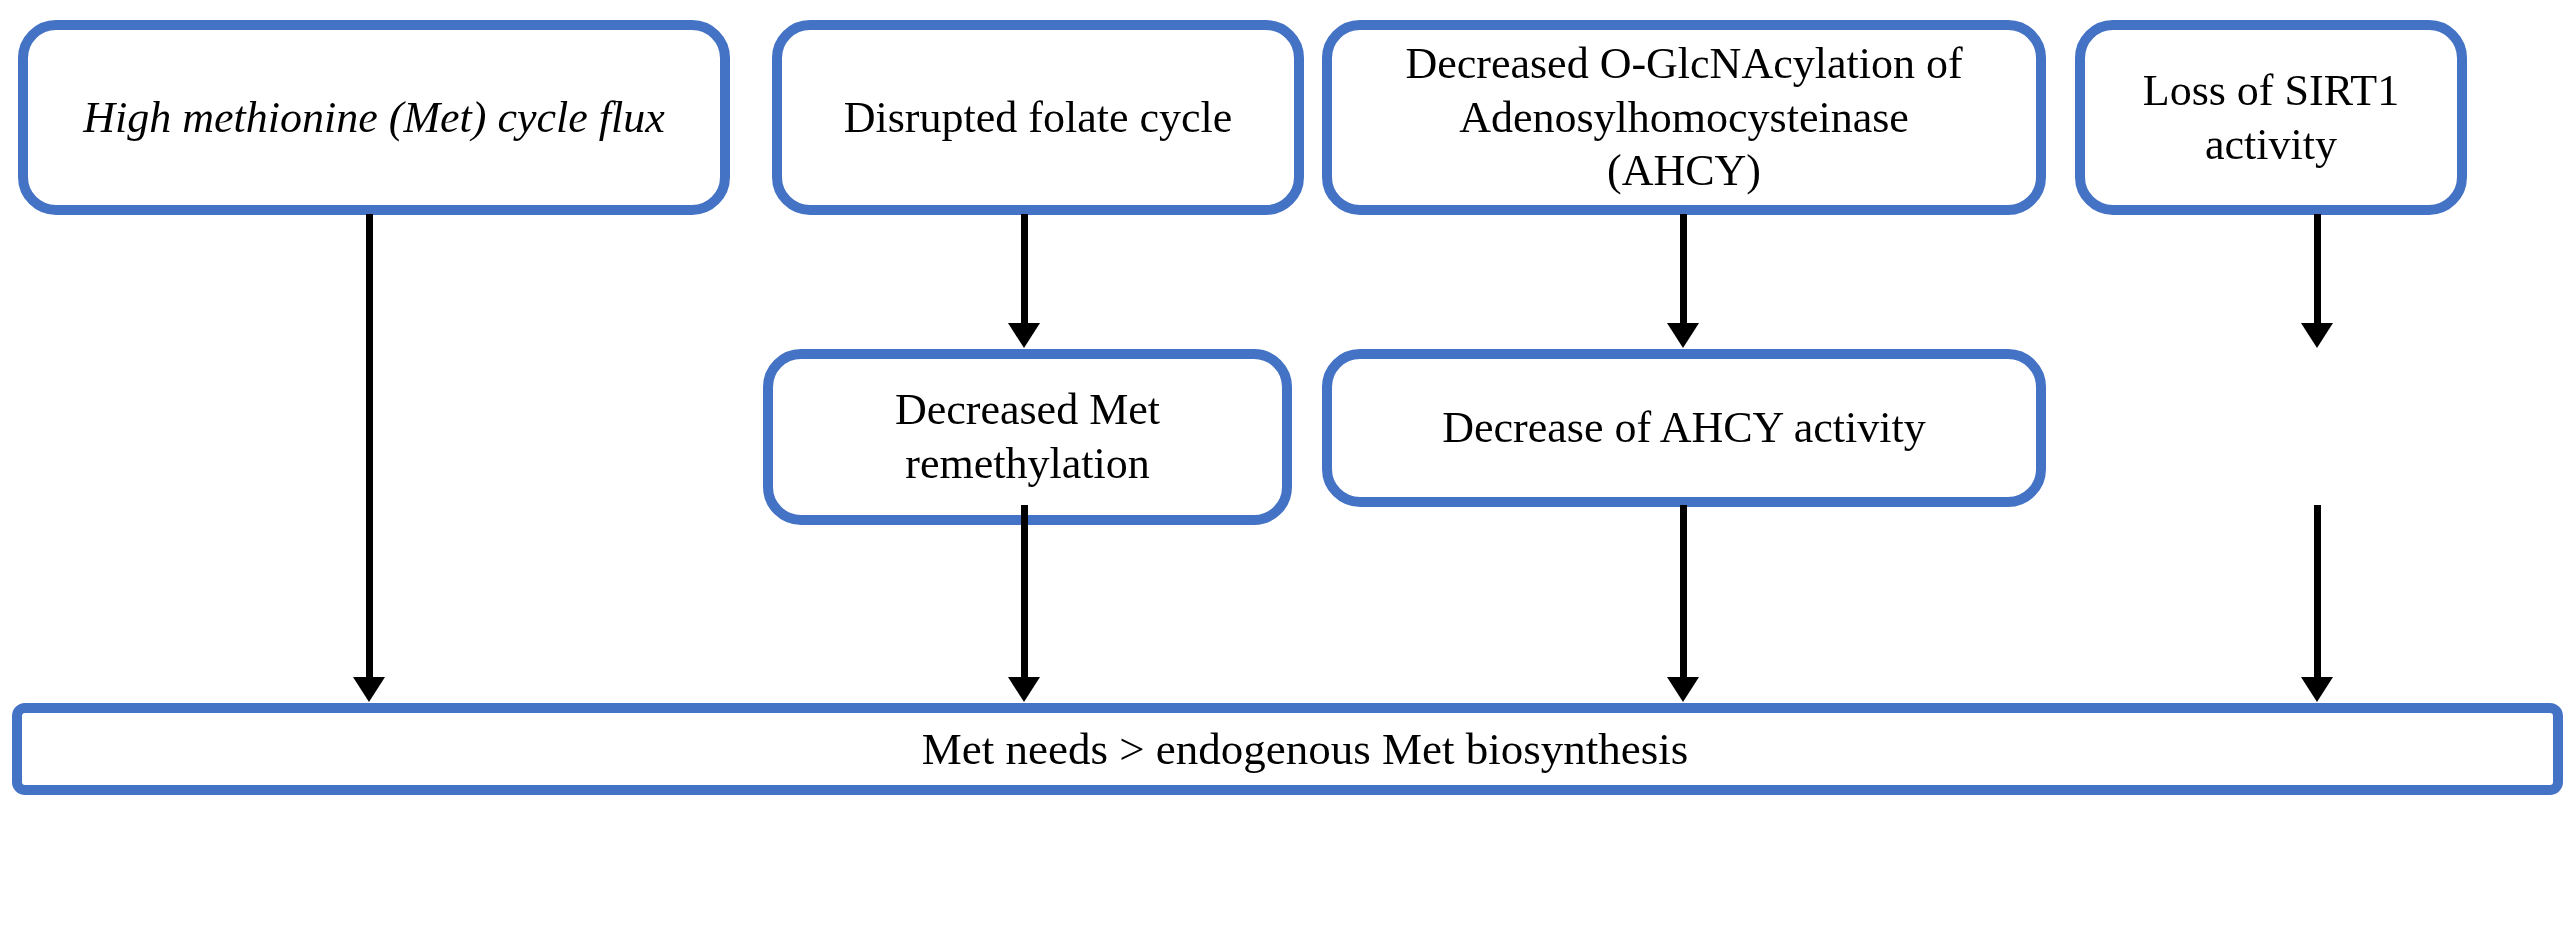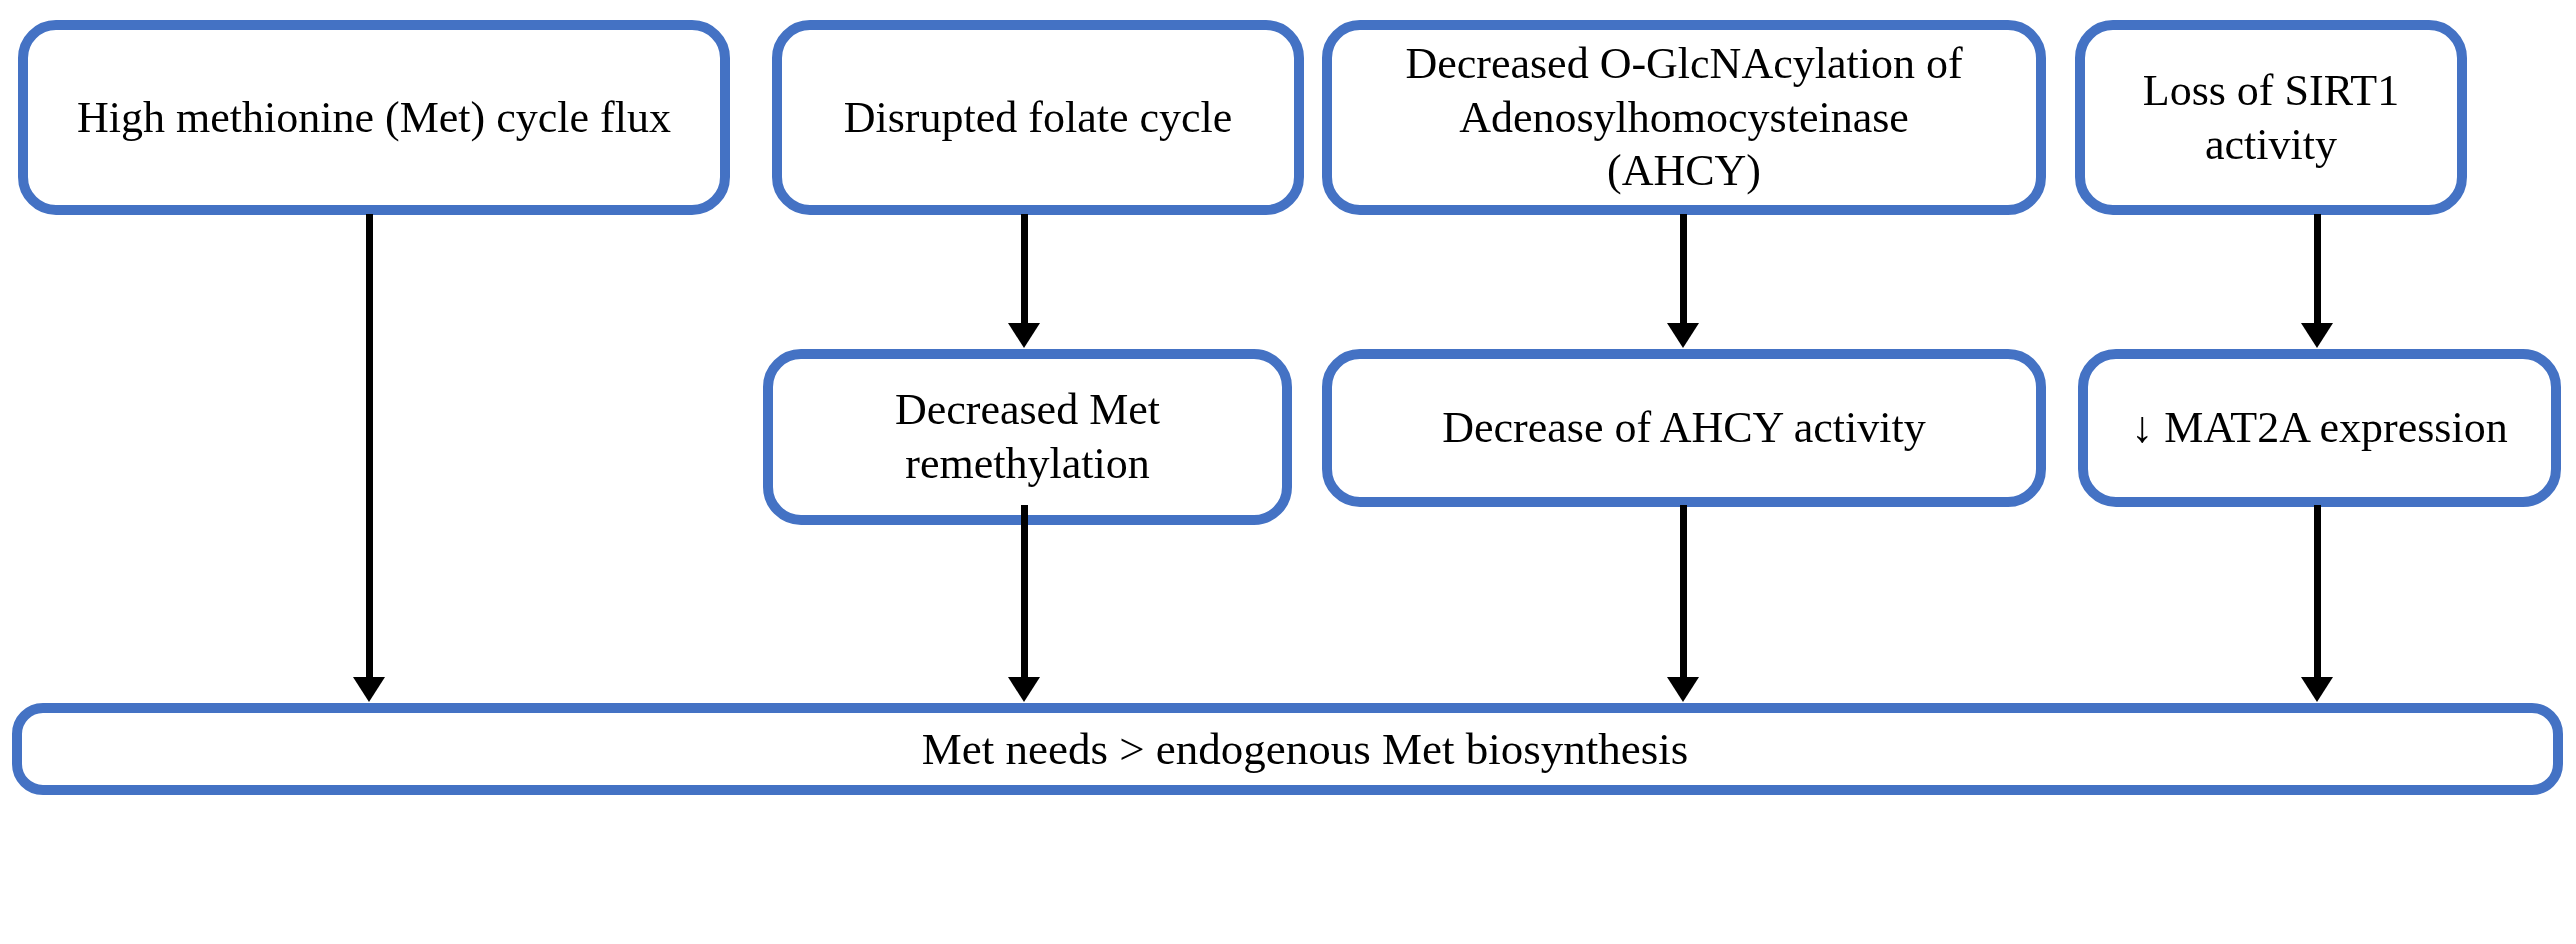--- a/index.html
+++ b/index.html
@@ -33,21 +33,21 @@
     justify-content: center;
     text-align: center;
   }
   .box .label {
     white-space: pre-line;
     font-size: 44px;
     line-height: 1.22;
     padding: 0 18px;
   }
   .box.wide {
-    border-radius: 31px;
+    border-radius: 13px;
     padding-left: 36px;
   }
   .box.wide .label {
     font-size: 45px;
   }
   .box.outcome .label {
     font-size: 59px;
     font-weight: bold;
     line-height: 1.1;
   }
@@ -72,21 +72,21 @@
     border-left: 16.5px solid transparent;
     border-right: 16.5px solid transparent;
     border-top: 25px solid var(--arrow);
   }
 </style>
 </head>
 <body>
 
 <div class="stage">
 
-  <div class="box" style="left:18px; top:20px; width:712px; height:195px;">
+  <div class="box" style="left:18px; top:20px; width:712px; height:195px;font-style:italic;">
     <span class="label">High methionine (Met) cycle flux</span>
   </div>
 
   <div class="box" style="left:772px; top:20px; width:532px; height:195px;">
     <span class="label">Disrupted folate cycle</span>
   </div>
 
   <div class="box" style="left:1322px; top:20px; width:724px; height:195px;">
     <span class="label">Decreased O-GlcNAcylation of
 Adenosylhomocysteinase
@@ -100,23 +100,20 @@
 
   <div class="box" style="left:763px; top:349px; width:529px; height:176px;">
     <span class="label">Decreased Met
 remethylation</span>
   </div>
 
   <div class="box" style="left:1322px; top:349px; width:724px; height:158px;justify-content:center;">
     <span class="label">Decrease of AHCY activity</span>
   </div>
 
-  <div class="box" style="left:2078px; top:349px; width:483px; height:158px;">
-    <span class="label">↓ MAT2A expression</span>
-  </div>
 
   <div class="box wide" style="left:11.5px; top:703px; width:2551px; height:92px;">
     <span class="label">Met needs &gt; endogenous Met biosynthesis</span>
   </div>
 
 
   <div class="arrow" style="left:353px; top:214px; height:488px;">
     <div class="shaft"></div>
     <div class="head"></div>
   </div>

